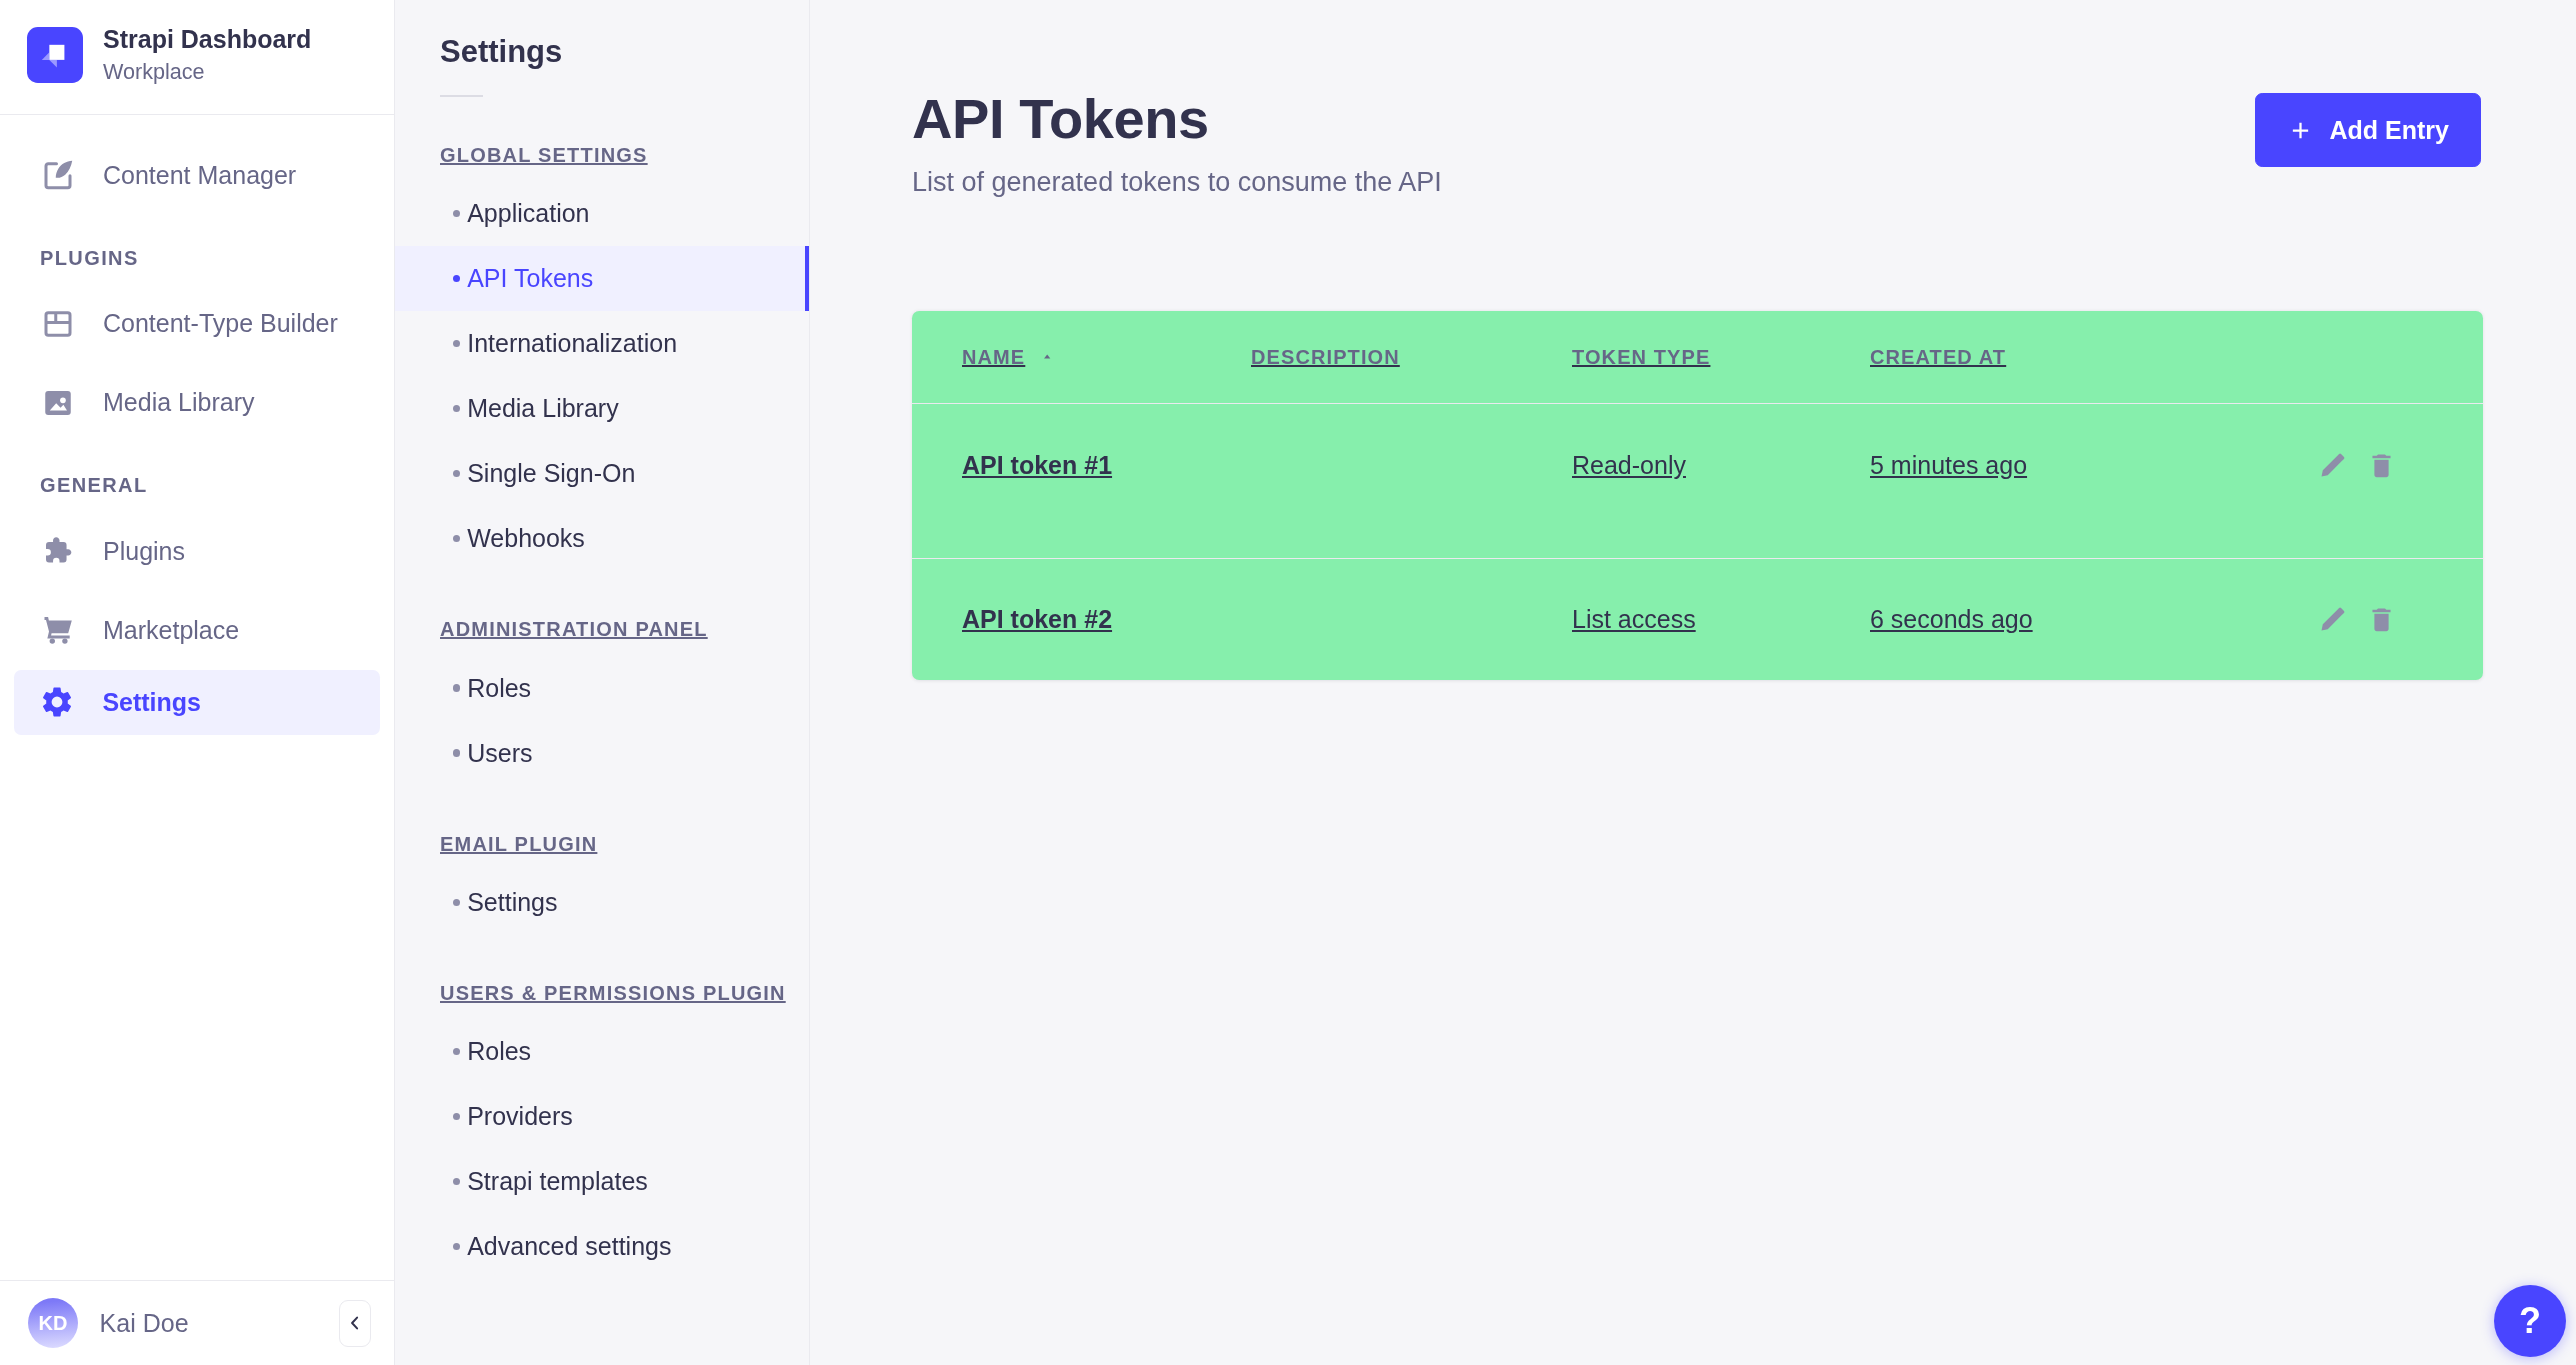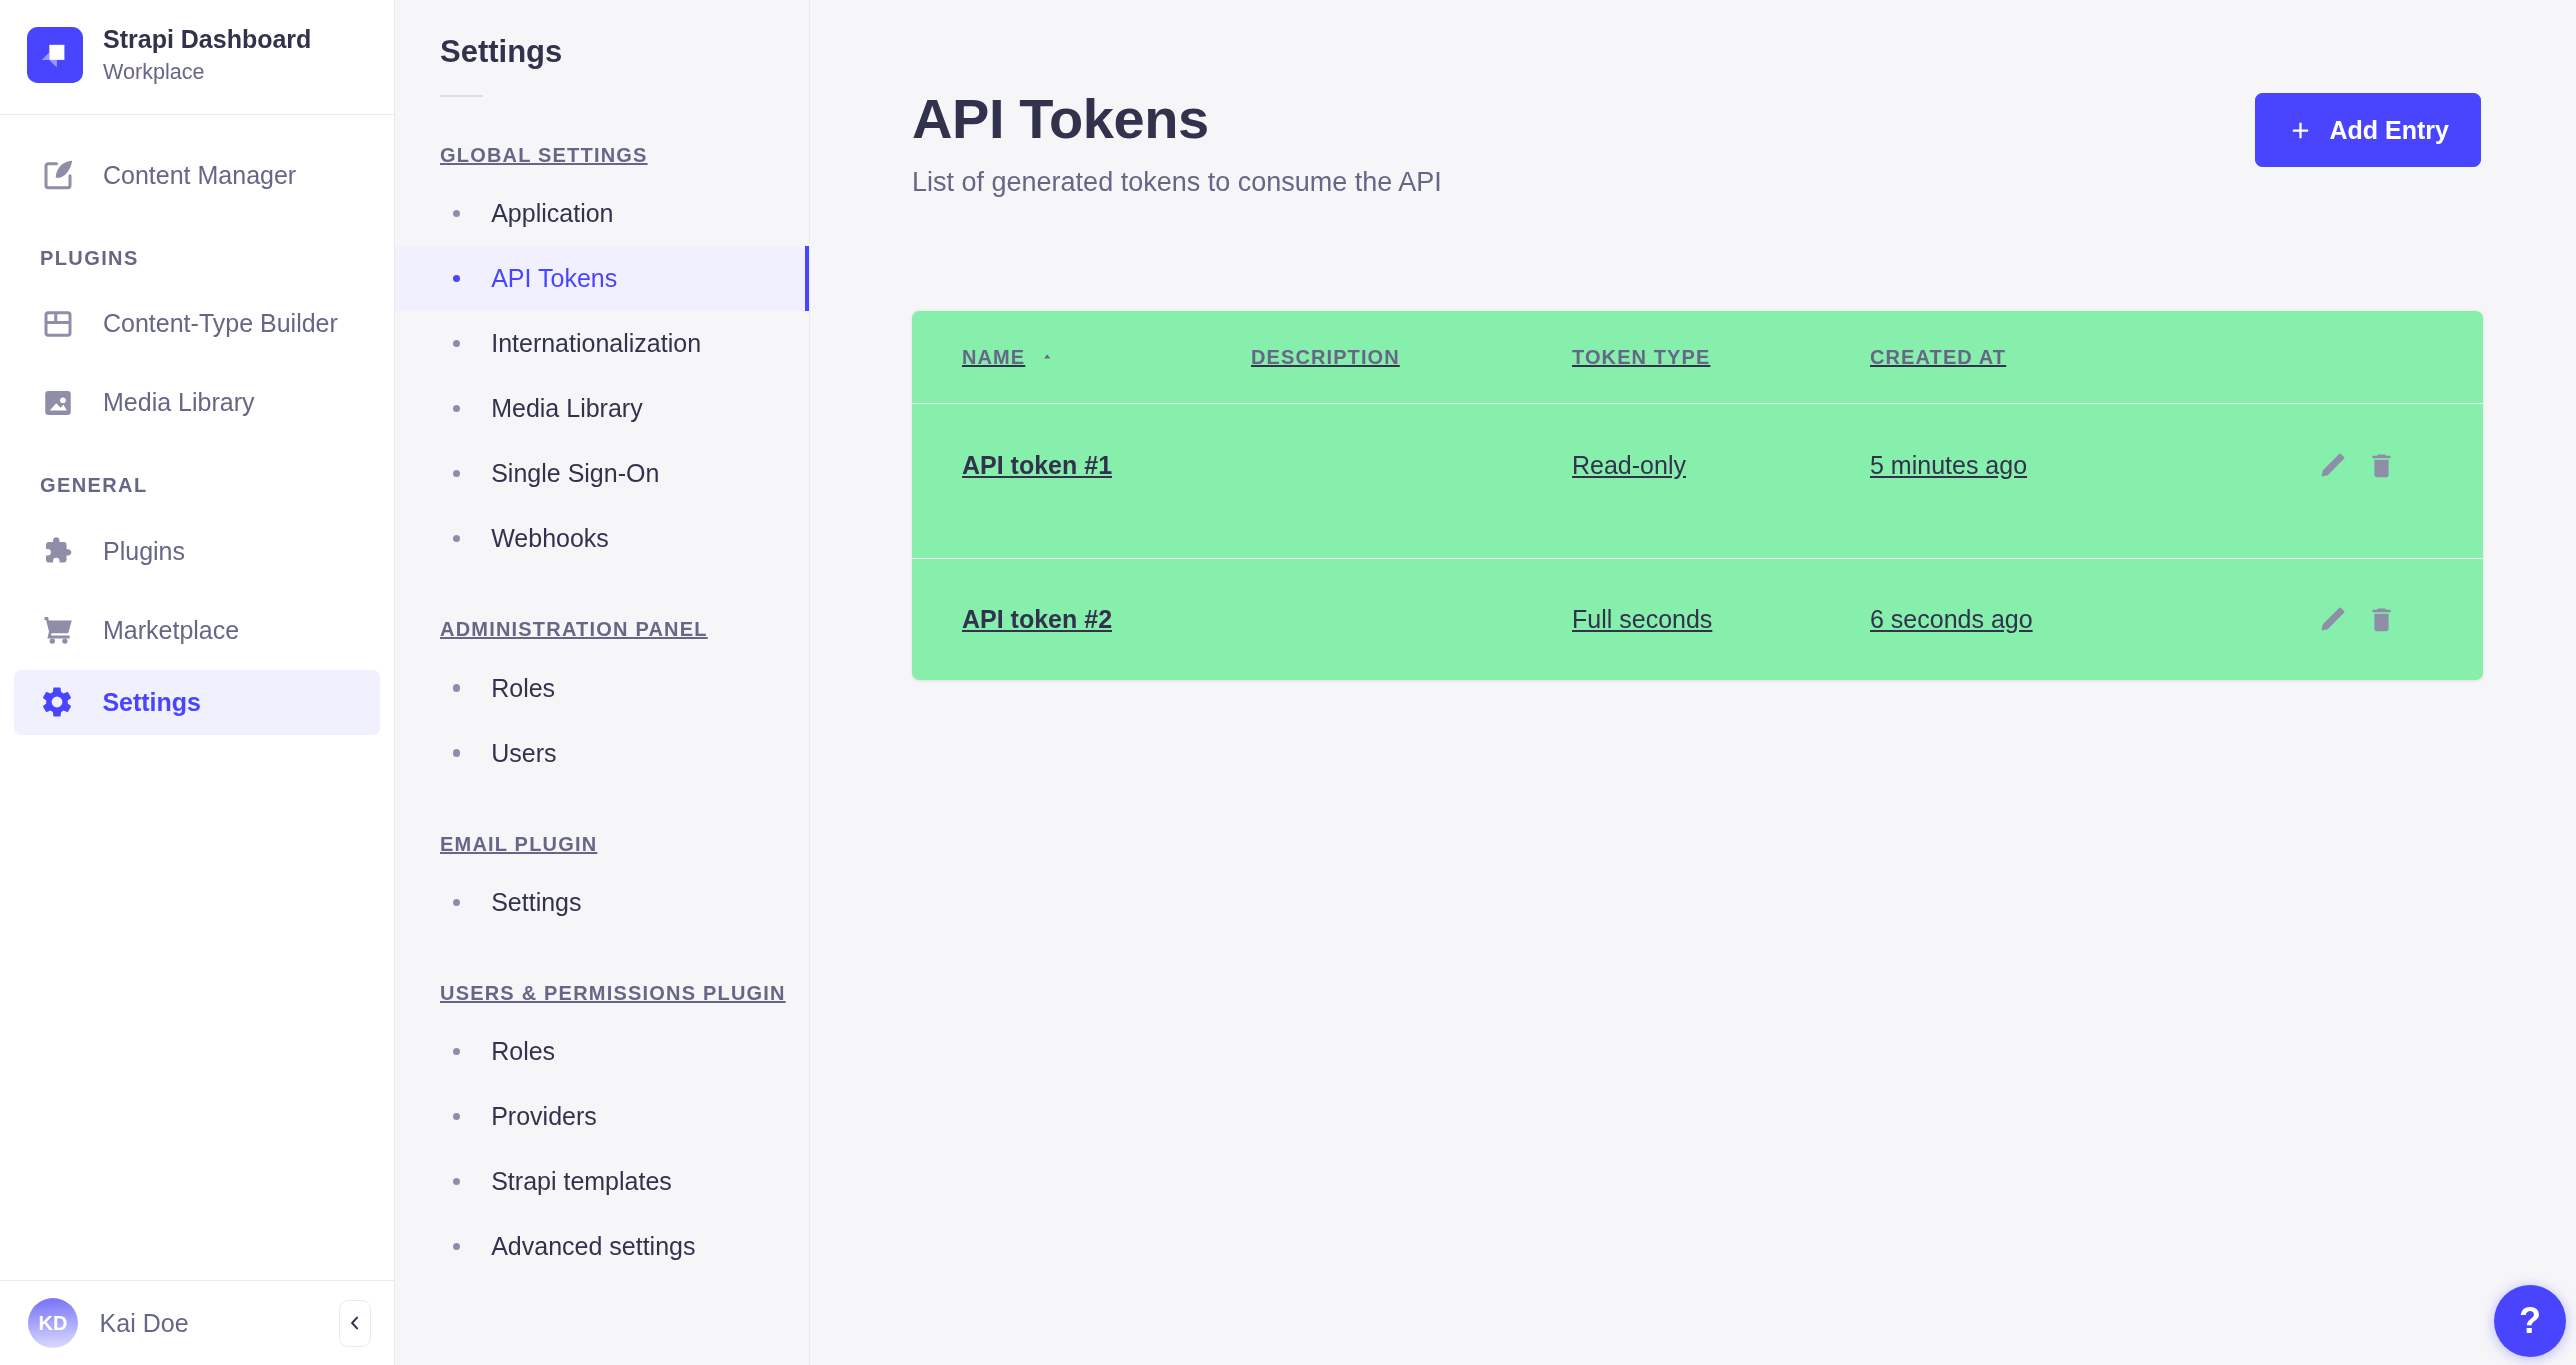--- a/index.html
+++ b/index.html
@@ -73,21 +73,21 @@
     width:415px;min-width:415px;background:var(--page-bg);
     border-right:0.9px solid var(--border);overflow:hidden;
   }
   .subnav-title{padding:34px 0 0 45px;font-size:31px;font-weight:bold;color:var(--text-dark);}
   .subnav-divider{width:43px;height:1.8px;background:#dcdce4;margin:25px 0 0 45px;}
   .subnav-section-label{
     padding:47px 0 14.4px 45px;font-size:20px;font-weight:bold;
     letter-spacing:1.2px;color:var(--text-muted);text-decoration:underline;
   }
   .subnav-item{
-    height:65px;display:flex;align-items:center;gap:31px;
+    height:65px;display:flex;align-items:center;gap:7px;
     padding-left:58px;font-size:25px;color:var(--text-dark);cursor:pointer;
   }
   .bullet{width:7.2px;height:7.2px;border-radius:50%;background:var(--icon-muted);flex:none;}
   .subnav-item.active{
     background:var(--primary-bg);color:var(--primary);font-weight:500;
     border-right:4.5px solid var(--primary);
   }
   .subnav-item.active .bullet{background:var(--primary);}
 
   
@@ -340,21 +340,21 @@
                   <path fill="currentColor" d="M4.5 15.7 3.5 20.5l4.8-1L19.4 8.4l-3.8-3.8zM20.9 6.9c.4-.4.4-1.1 0-1.5l-2.3-2.3a1.06 1.06 0 0 0-1.5 0l-1.5 1.5 3.8 3.8z"></path>
                 </svg></span></button>
             <button class="icon-btn"><span><svg viewBox="0 0 24 24">
                   <path fill="currentColor" d="M6.5 19.2c0 1 .8 1.8 1.8 1.8h7.4c1 0 1.8-.8 1.8-1.8V7.5h-11zM19 4.4h-3.3l-1-1h-5.4l-1 1H5v2h14z"></path>
                 </svg></span></button>
           </div>
         </div>
         <div class="trow">
           <div class="cell cell-name">API token #2</div>
           <div class="cell"></div>
-          <div class="cell">Full seconds</div>
+          <div class="cell">List access</div>
           <div class="cell">6 seconds ago</div>
           <div class="cell-actions">
             <button class="icon-btn"><span><svg viewBox="0 0 24 24">
                   <path fill="currentColor" d="M4.5 15.7 3.5 20.5l4.8-1L19.4 8.4l-3.8-3.8zM20.9 6.9c.4-.4.4-1.1 0-1.5l-2.3-2.3a1.06 1.06 0 0 0-1.5 0l-1.5 1.5 3.8 3.8z"></path>
                 </svg></span></button>
             <button class="icon-btn"><span><svg viewBox="0 0 24 24">
                   <path fill="currentColor" d="M6.5 19.2c0 1 .8 1.8 1.8 1.8h7.4c1 0 1.8-.8 1.8-1.8V7.5h-11zM19 4.4h-3.3l-1-1h-5.4l-1 1H5v2h14z"></path>
                 </svg></span></button>
           </div>
         </div>

